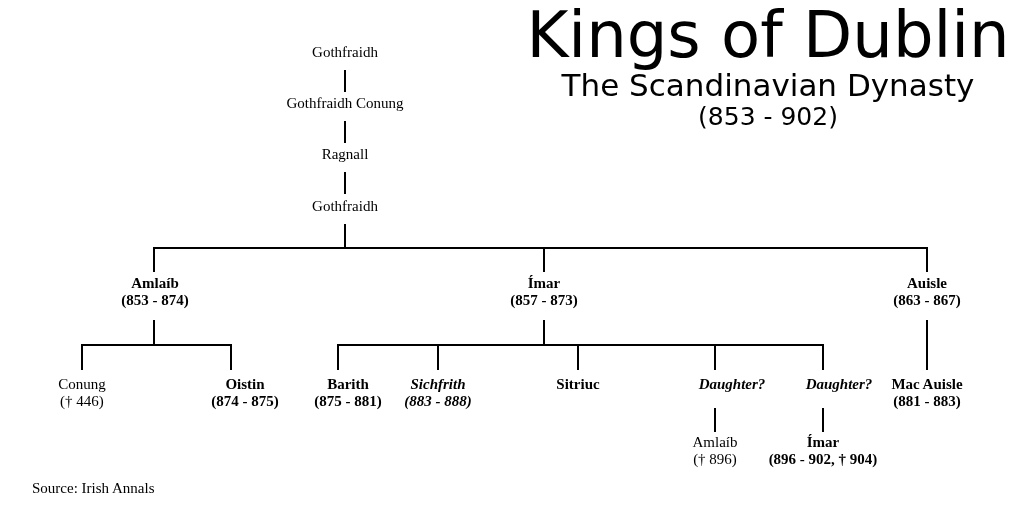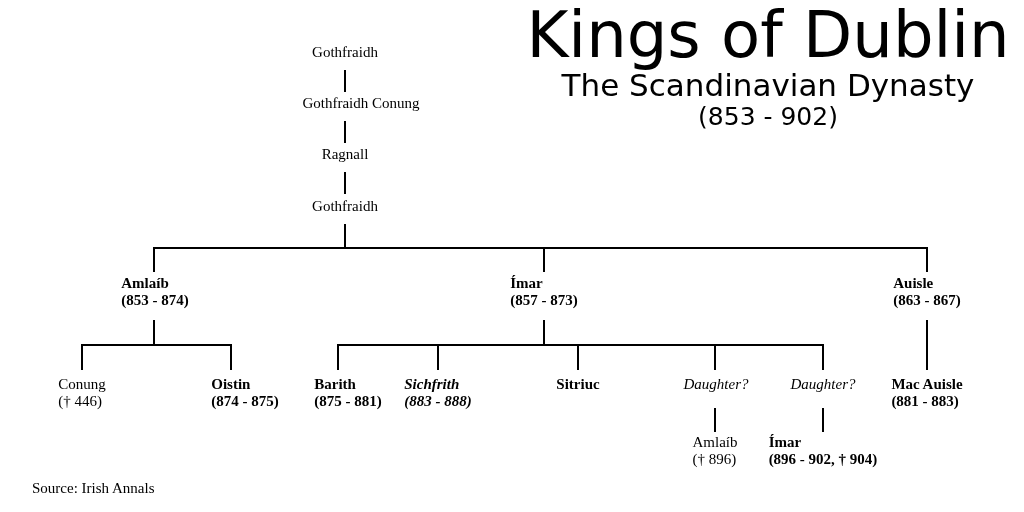--- a/index.html
+++ b/index.html
@@ -25,38 +25,38 @@
     margin-top:6px;
   }
   .subtitle-dates{
     font-family:"DejaVu Sans", sans-serif;
     font-size:25px;line-height:31px;font-weight:400;
   }
 
   
   .node{
     position:absolute;
-    text-align:left;
+    text-align:center;
     white-space:nowrap;
     transform:translateX(-50%);
     line-height:17px;
   }
   .node .nm{display:block;}
   .node .dt{display:block;}
 
   
   .n-plain{font-family:"Liberation Serif", serif;font-size:15px;font-weight:400;}
   
   .n-bold{font-family:"Liberation Serif", serif;font-size:15px;font-weight:700;}
   .n-bold .nm{font-weight:700;}
   .n-bold .dt{font-weight:700;}
   
   .n-reg{font-family:"Liberation Serif", serif;font-size:15px;font-weight:400;}
   
-  .n-ital{font-family:"Liberation Serif", serif;font-size:15px;font-style:italic;font-weight:400;}
+  .n-ital{font-family:"Liberation Serif", serif;font-size:15px;font-style:italic;font-weight:700;margin-left:16px;}
 
   
   .vline{position:absolute;width:0;border-left:2px solid #000;}
   .hline{position:absolute;height:0;border-top:2px solid #000;}
 
   
   .source{
     position:absolute;left:32px;top:480px;
     font-family:"Liberation Serif", serif;
     font-size:15px;font-weight:400;
@@ -71,21 +71,21 @@
     <div class="main-title">Kings of Dublin</div>
     <div class="subtitle">The Scandinavian Dynasty</div>
     <div class="subtitle-dates">(853 - 902)</div>
   </div>
 
   <div class="node n-plain" style="left:345px;top:44px;">
     <span class="nm">Gothfraidh</span>
   </div>
   <div class="vline" style="left:344px;top:70px;height:22px;"></div>
 
-  <div class="node n-plain" style="left:345px;top:95px;margin-left:16px;">
+  <div class="node n-plain" style="left:345px;top:95px;">
     <span class="nm">Gothfraidh Conung</span>
   </div>
   <div class="vline" style="left:344px;top:121px;height:22px;"></div>
 
   <div class="node n-plain" style="left:345px;top:146px;">
     <span class="nm">Ragnall</span>
   </div>
   <div class="vline" style="left:344px;top:172px;height:22px;"></div>
 
   <div class="node n-plain" style="left:345px;top:198px;">

